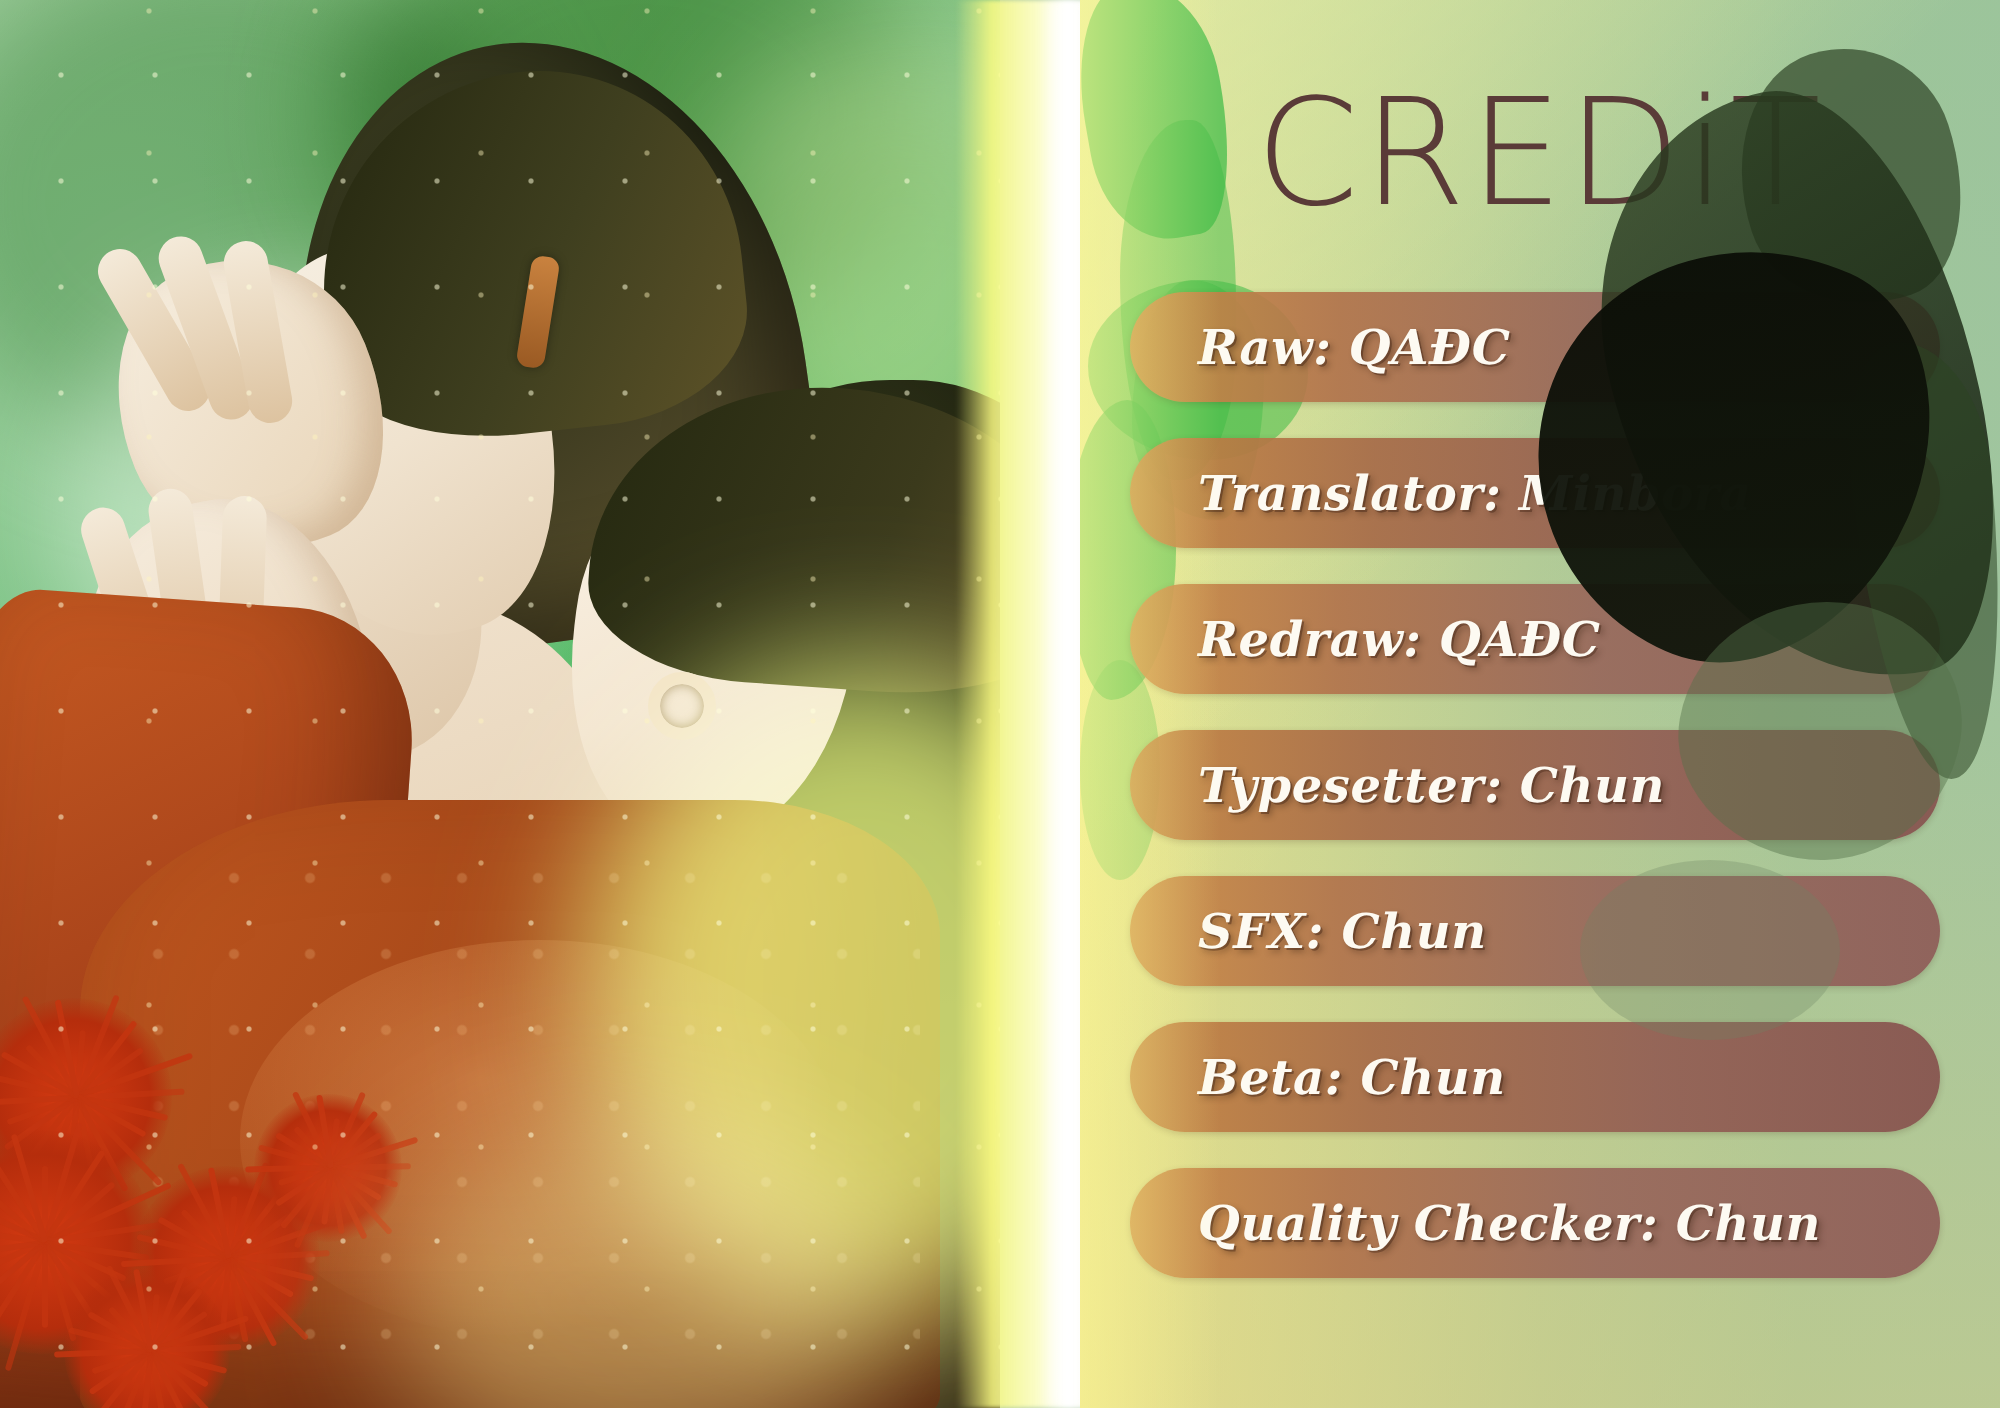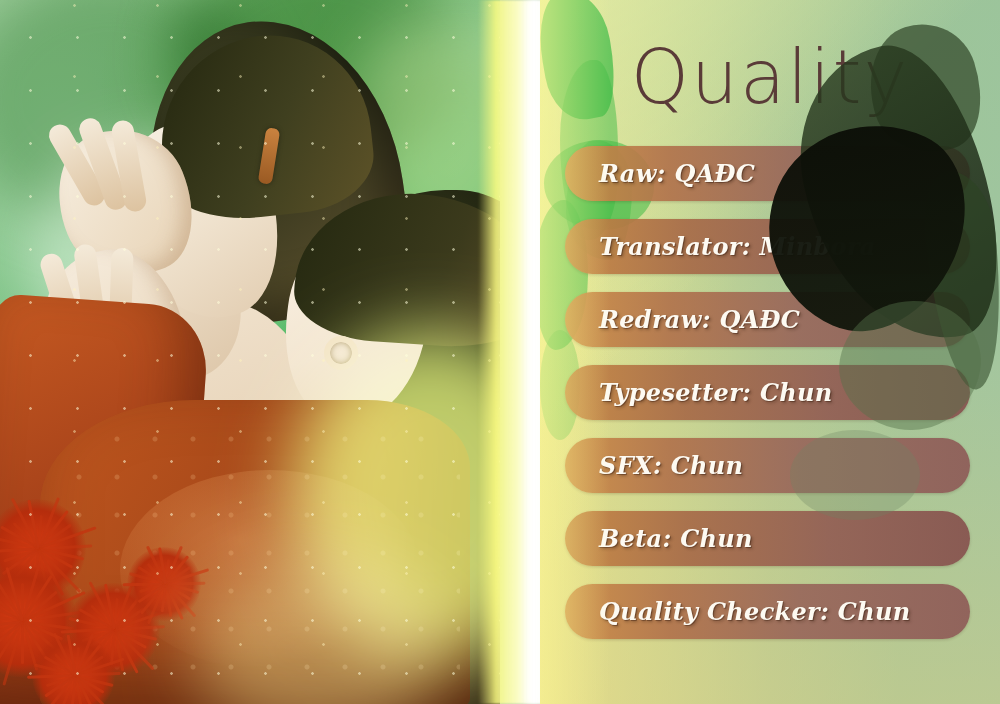--- a/index.html
+++ b/index.html
@@ -490,21 +490,21 @@
     <div class="panel-tint"></div>
     <div class="splash sp1"></div>
     <div class="splash sp2"></div>
     <div class="splash sp5"></div>
     <div class="splash sp4"></div>
     <div class="splash sp3"></div>
     <div class="splash sp6"></div>
   </div>
 
   <div class="title">
-    <span class="title-text">Quality</span>
+    <span class="title-text">CREDiT</span>
   </div>
 
   <div class="rows" id="rows">
       <div class="row" style="top: 146px;">
         <span class="row-label">Raw: QAĐC</span>
       </div>
       <div class="row alt" style="top: 219px;">
         <span class="row-label">Translator: Minbora</span>
       </div>
       <div class="row" style="top: 292px;">

